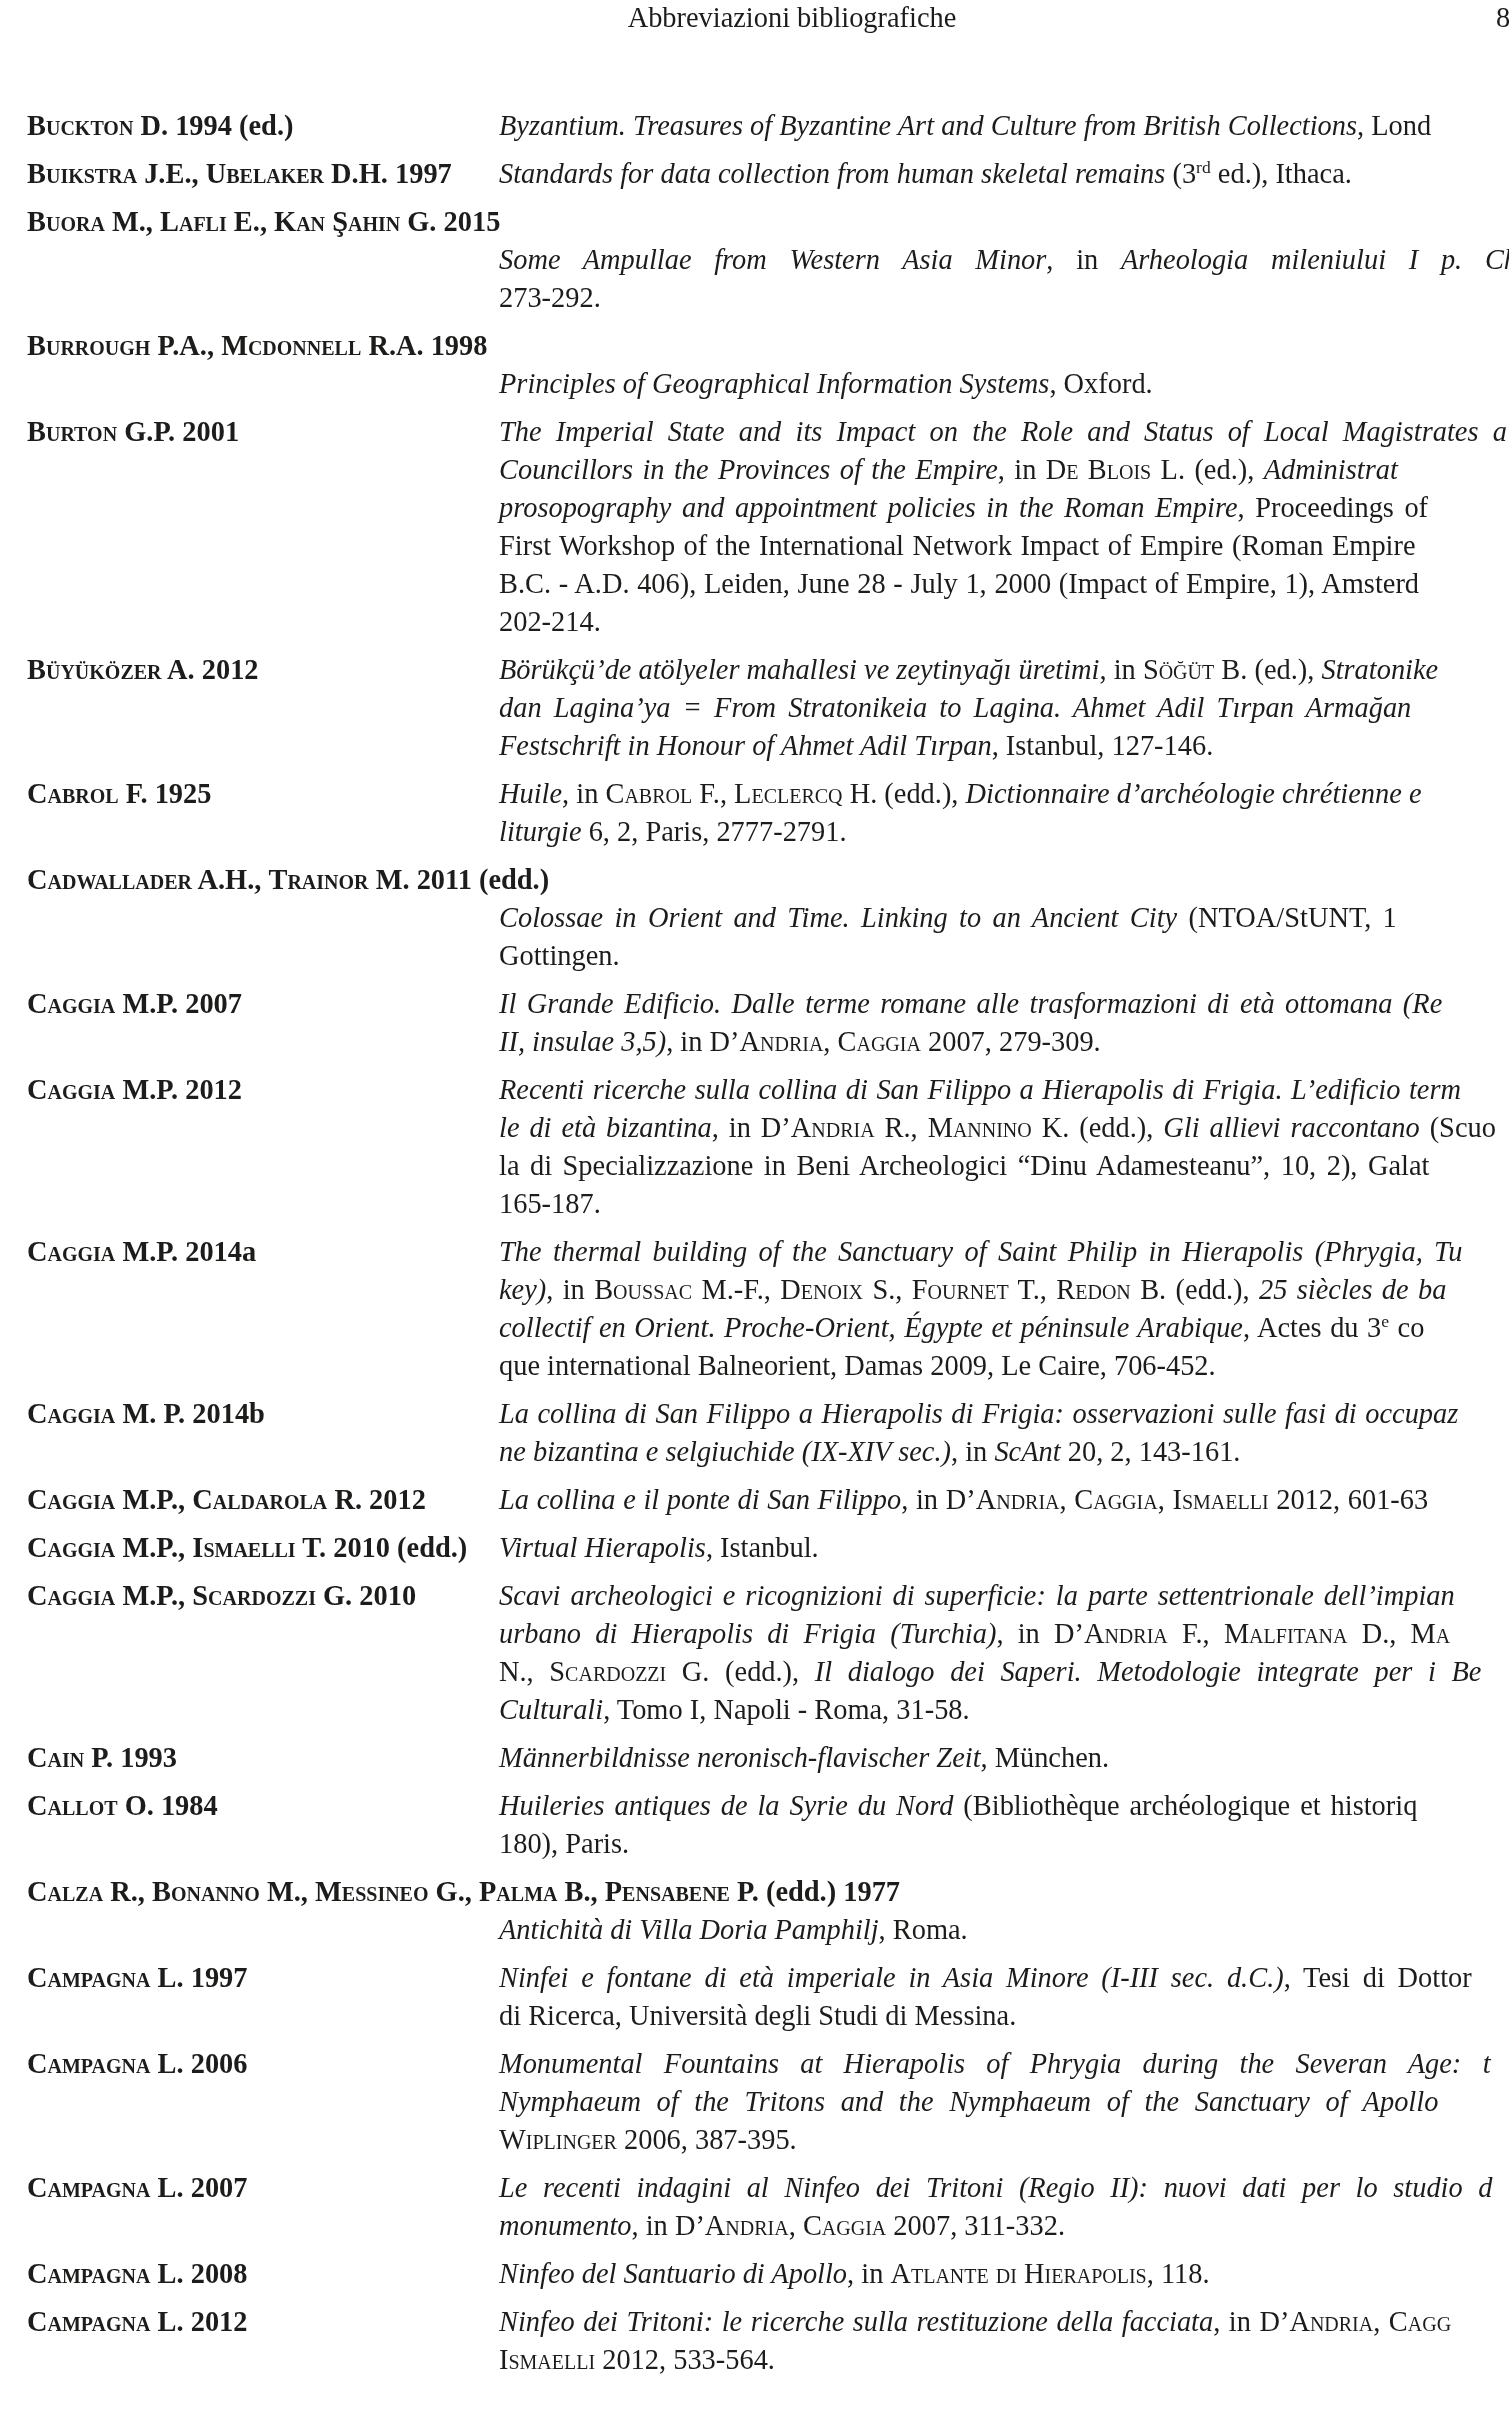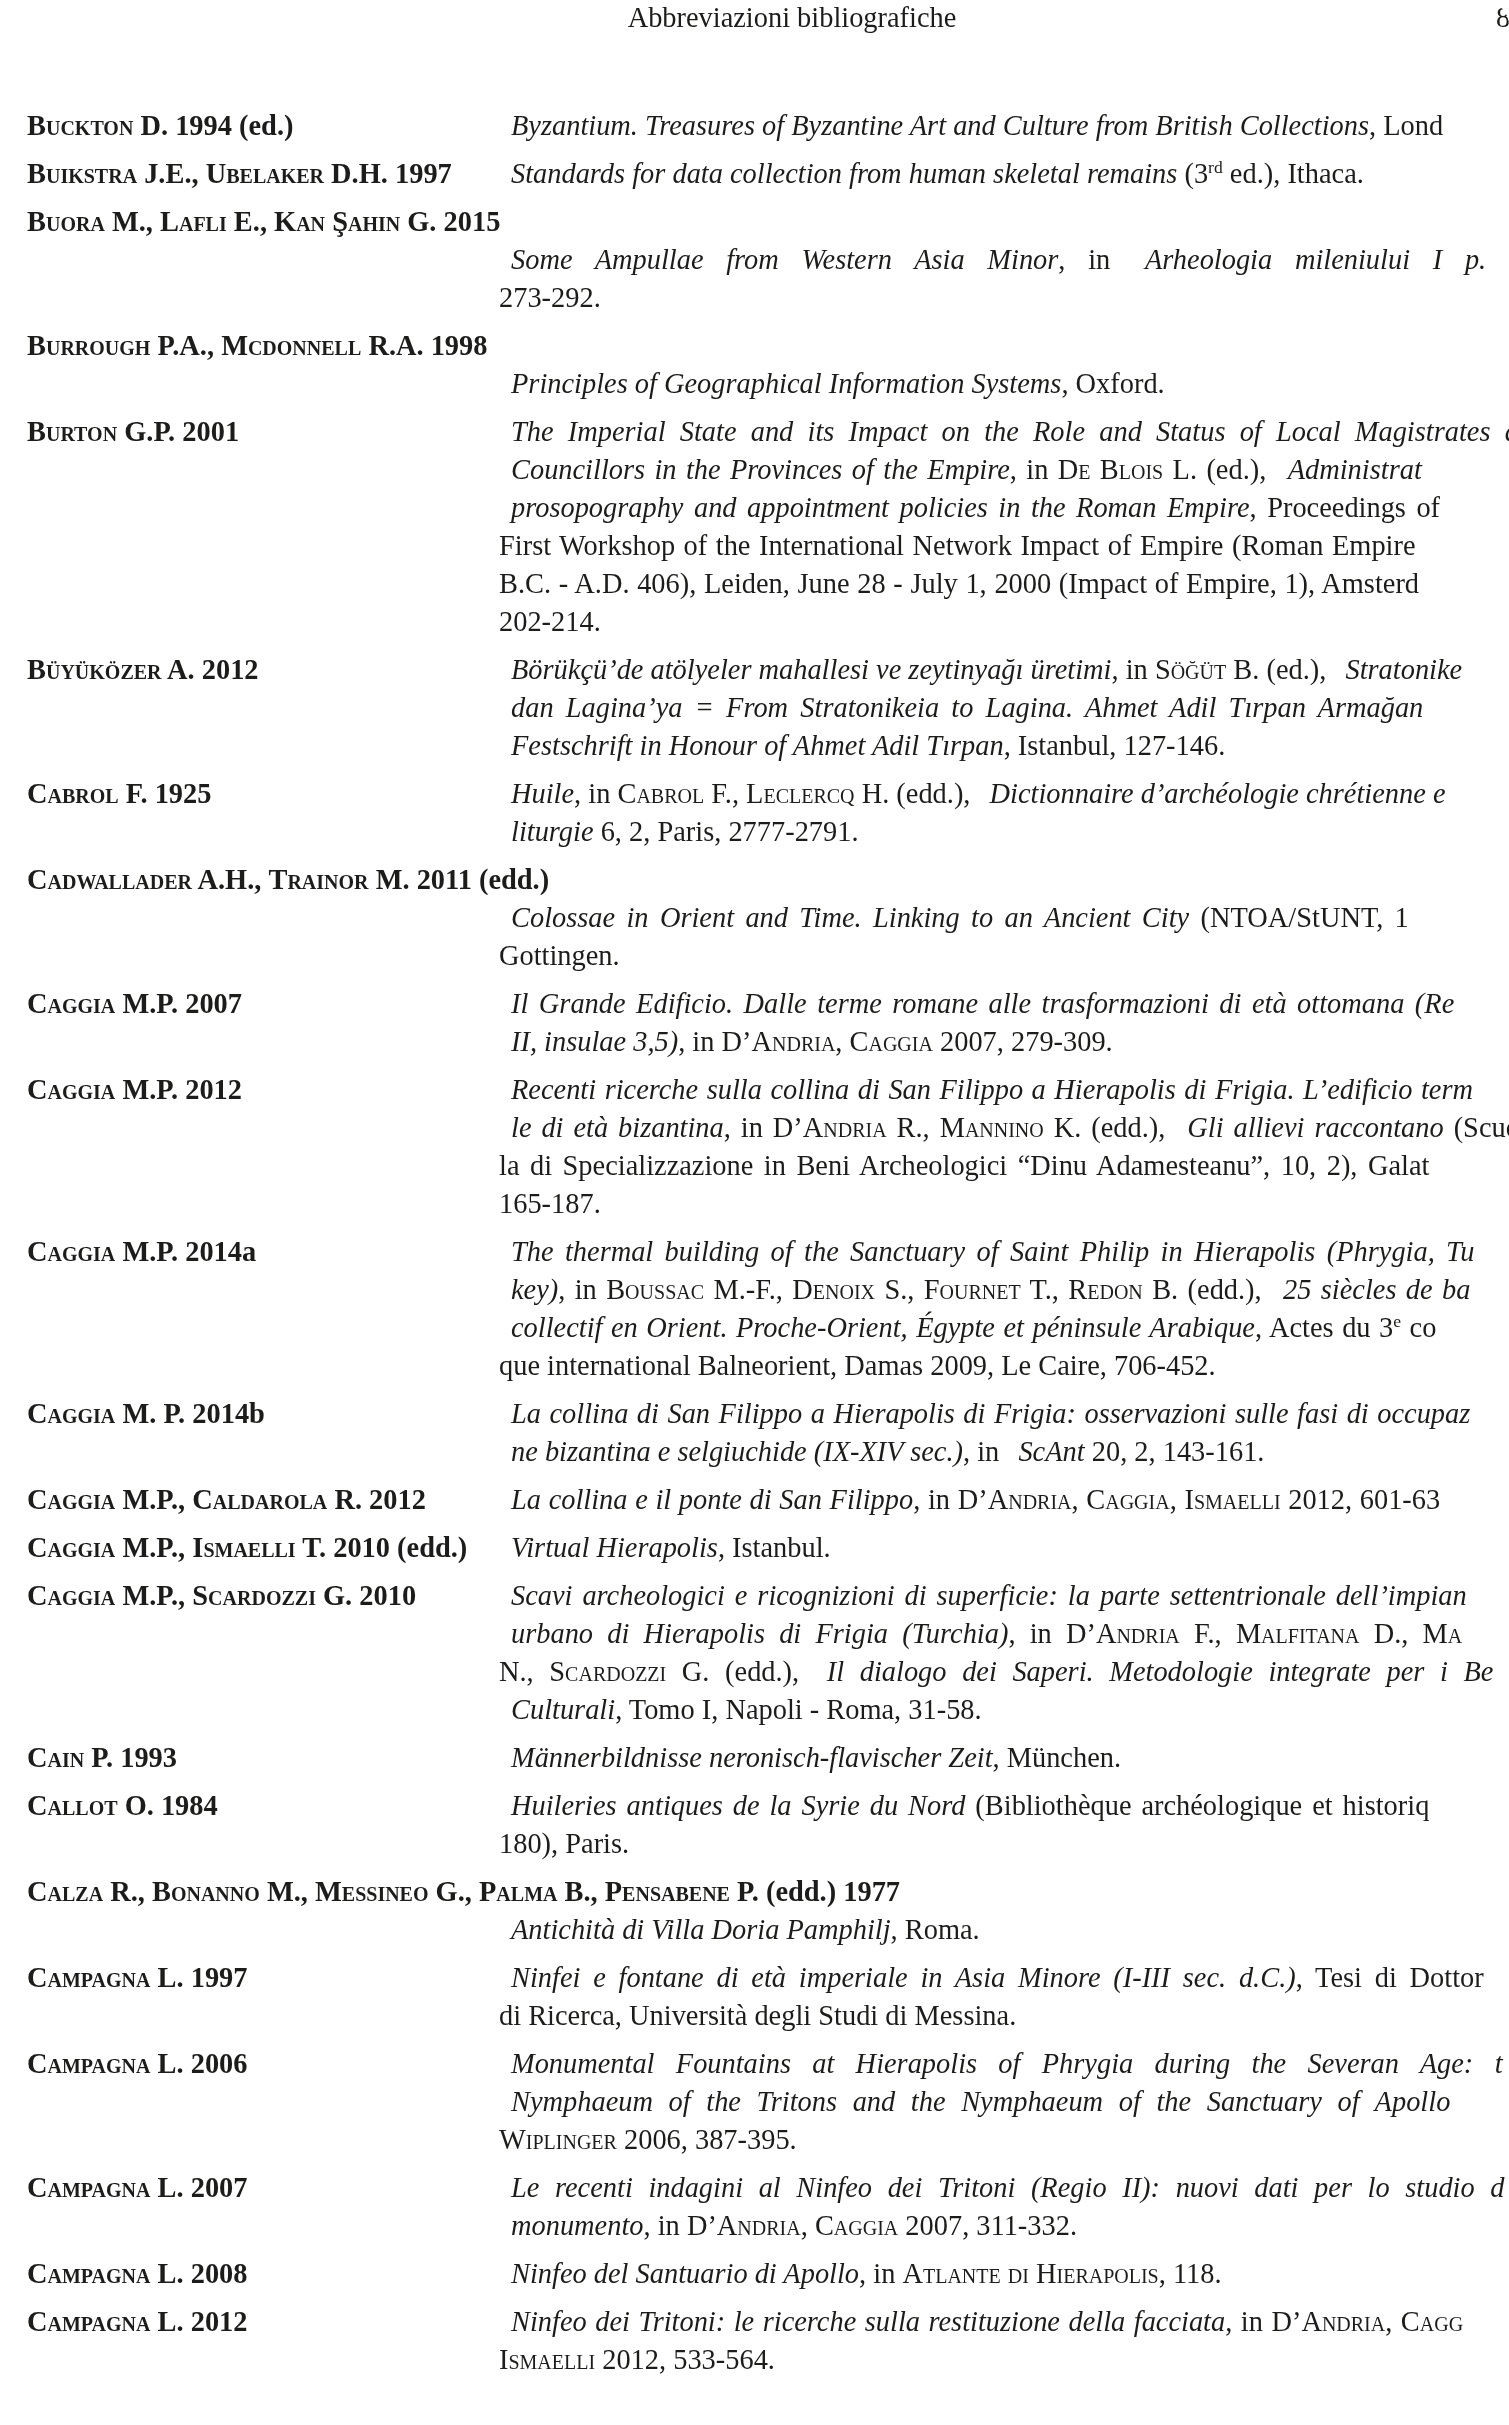--- a/index.html
+++ b/index.html
@@ -9,21 +9,20 @@
     background: #ffffff;
   }
   .page {
     position: relative;
     width: 1509px; height: 2426px;
     overflow: hidden;
     background: #ffffff;
     color: #1c1c1a;
     font-family: "Liberation Serif", "DejaVu Serif", serif;
     font-size: 28.4px;
-    border-radius: 26px;
   }
   .running-head {
     position: absolute;
     top: 1.7px; left: 74px; width: 1436px;
     text-align: center;
     font-size: 28.4px;
     white-space: nowrap;
   }
   .page-number {
     position: absolute;
@@ -46,21 +45,21 @@
     grid-column: 1;
     grid-row: 1;
     white-space: nowrap;
     font-weight: bold;
   }
   .cit { grid-column: 2; grid-row: 1; }
   .entry.full .author { grid-column: 1 / -1; }
   .entry.full .cit { grid-row: 2; }
   .cit-line { white-space: nowrap; }
   .seg-n { font-style: normal; }
-  .seg-i { font-style: italic; margin-left: 12px; }
+  .seg-i { font-style: italic; }
   .seg-sc { font-variant: small-caps; font-style: normal; }
   sup.seg-sup {
     font-size: 62%;
     line-height: 0;
     vertical-align: super;
     font-style: normal;
     margin-top: 30px;
   }
 </style>
 </head>

